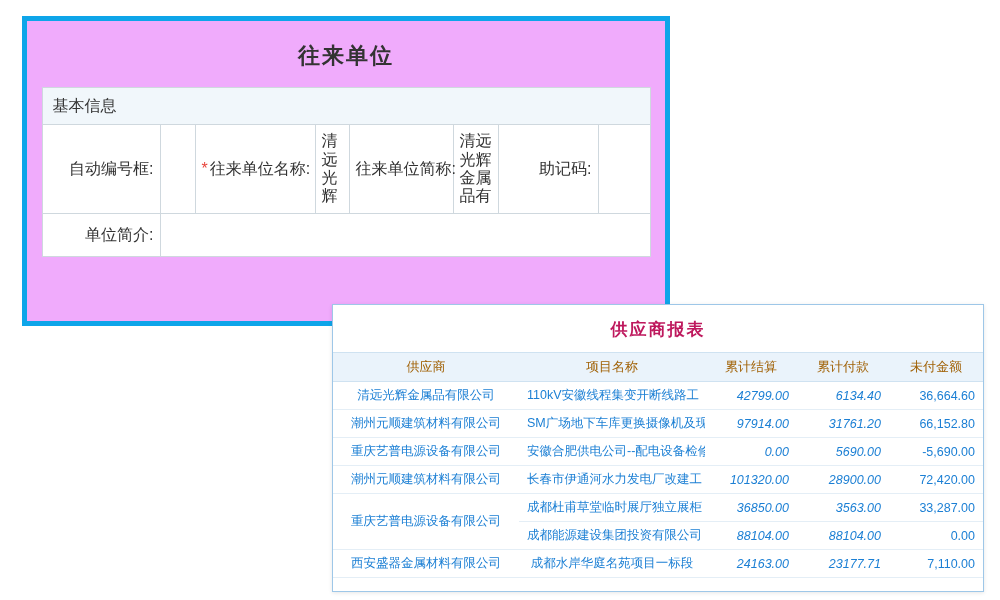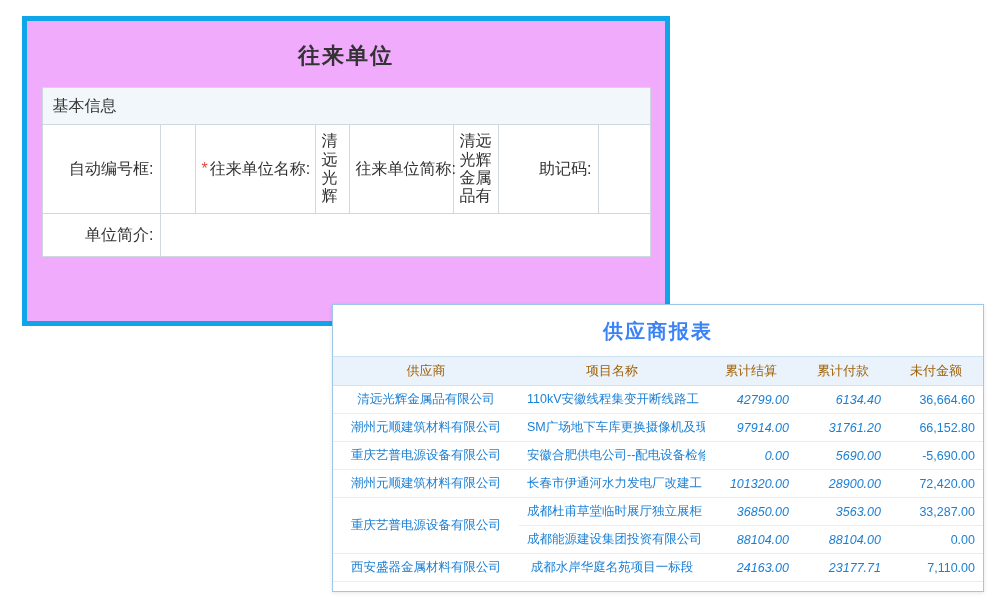--- a/index.html
+++ b/index.html
@@ -92,23 +92,23 @@
     top: 304px;
     width: 652px;
     height: 288px;
     background: #ffffff;
     border: 1px solid #9ec7e8;
     box-sizing: border-box;
     box-shadow: 0 1px 4px rgba(0,0,0,0.10);
   }
   .report-title {
     text-align: center;
-    font-size: 20px;
+    font-size: 17px;
     font-weight: bold;
-    color: #3b82f6;
+    color: #be185d;
     padding: 13px 0 11px 0;
     letter-spacing: 2px;
   }
   .report-table {
     border-collapse: collapse;
     width: 100%;
     table-layout: fixed;
     font-size: 12.5px;
   }
   .report-table th {

